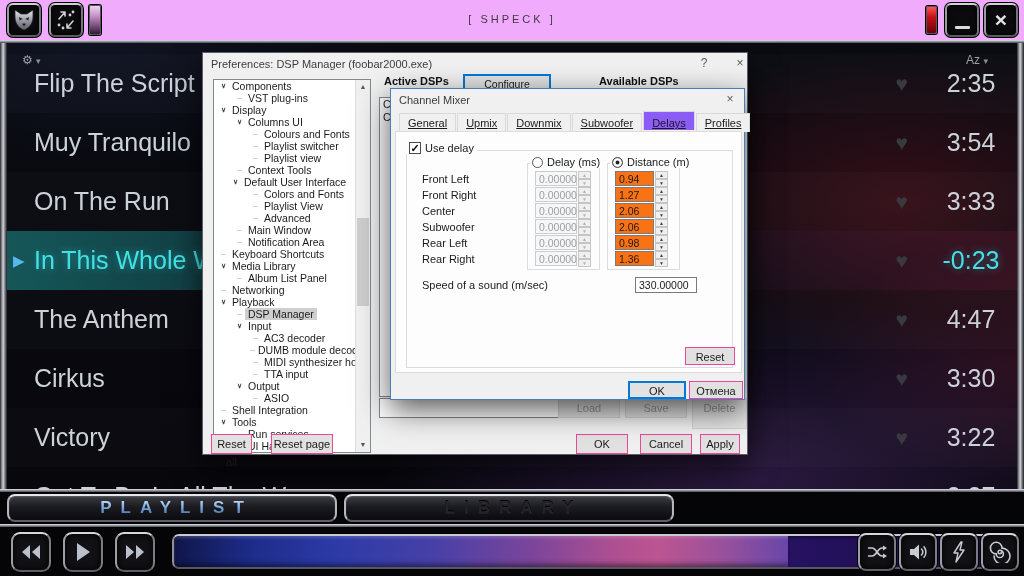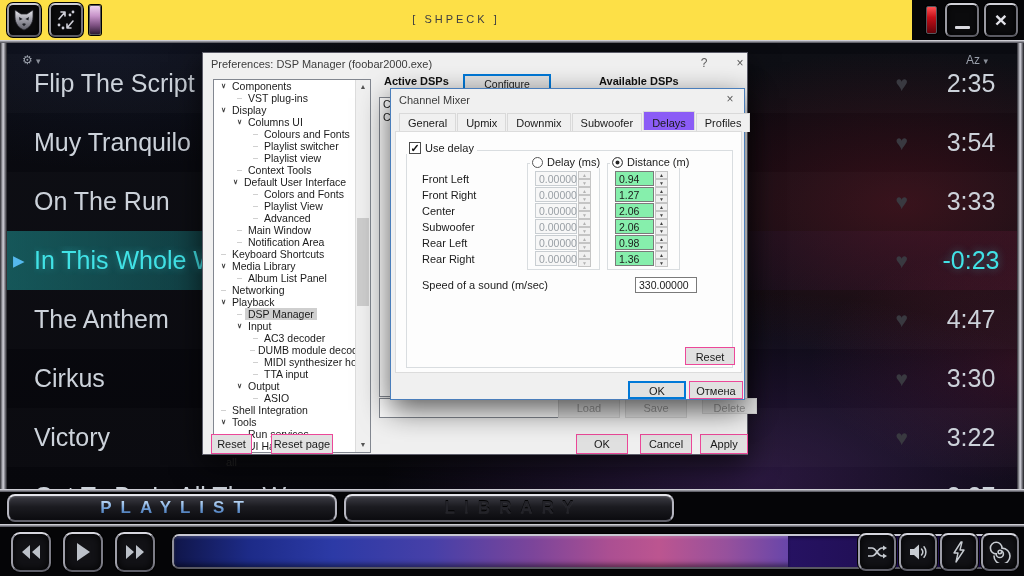--- a/index.html
+++ b/index.html
@@ -1,21 +1,21 @@
 <!DOCTYPE html>
 <html><head>
 <meta charset="utf-8">
 <style>
   * { margin:0; padding:0; box-sizing:border-box; }
   html,body { background:#000; }
   .app { position:relative; width:1024px; height:576px; overflow:hidden;
          font-family:"Liberation Sans",sans-serif; background:#050507; }
 
   
-  .titlebar { position:absolute; left:0; top:0; width:912px; height:40px; background:#fde047; }
+  .titlebar { position:absolute; left:0; top:0; width:1024px; height:40px; background:#f0abfc; }
   .chrome-btn { position:absolute; background:#0b0b0d; border:2px solid #9a9aa2;
     border-color:#cfcfd6 #74747c #5a5a62 #9a9aa2; border-radius:6px;
     box-shadow:0 0 0 1px #000, inset 0 0 6px #000; display:flex; align-items:center; justify-content:center; }
   .tb-logo { left:7px; top:3px; width:34px; height:34px; }
   .tb-shpeck { left:49px; top:3px; width:34px; height:34px; }
   .gauge { position:absolute; border:1px solid #55555c; border-radius:2px; box-shadow:0 0 0 1px #000; }
   .gauge-purple { left:89px; top:5px; width:12px; height:30px;
      background:linear-gradient(180deg,#efd4ef 0%,#c793c9 35%,#7c4f80 70%,#2e1c33 100%); }
   .gauge-red { left:926px; top:6px; width:11px; height:28px;
      background:linear-gradient(180deg,#ff5152 0%,#c40f18 40%,#66030a 100%); }
@@ -90,40 +90,40 @@
   .sliver-item { height:13px; line-height:13px; padding-left:3px; white-space:nowrap; }
   .combo { position:absolute; left:176px; top:345px; width:202px; height:20px; background:#fff;
      border:1px solid #828790; }
   .combo .caret2 { position:absolute; right:5px; top:3px; font-size:9px; color:#444; }
 
   
   .cm { left:390px; top:45px; width:355px; height:312px; z-index:20; border-color:#4a7ebb; background:#f0f0f0; }
   .cm .dlg-x { left:326px; }
   .cm-tabs { position:absolute; left:8px; top:24px; height:19px; display:flex; }
   .cm-tab { padding:3px 8px 10px; border:1px solid #d9d9d9; border-bottom:none; background:#f0f0f0;
-     margin-right:1px; font-size:11px; }
+     margin-right:1px; font-size:11px;text-decoration:underline; }
   .cm-tab.active { background:#8b5cf6; position:relative; top:-2px; padding-top:5px; z-index:2; }
   .cm-page { position:absolute; left:4px; top:42px; width:347px; height:242px;
      background:#fdfdfd; border:1px solid #dcdcdc; }
   .group { position:absolute; left:10px; top:18px; width:327px; height:218px; border:1px solid #d9dde0; }
   .legend { position:absolute; background:#fdfdfd; padding:0 3px; display:flex; align-items:center; font-size:11px; }
   .use-delay { left:10px; top:10px; }
   .cb { width:12px; height:12px; border:1px solid #4a4a4a; background:#fff; margin-right:4px;
      font-size:11px; line-height:10px; font-weight:bold; text-align:center; color:#111; }
   .colframe { position:absolute; top:31px; width:73px; height:107px; border:1px solid #d9dde0; }
   .colframe.delay { left:131px; } .colframe.dist { left:211px; }
   .radio-leg { top:-8px; left:2px; position:absolute; background:#fdfdfd; padding:0 2px;
      display:flex; align-items:center; white-space:nowrap; }
   .radio { width:11px; height:11px; border:1px solid #555; border-radius:50%; background:#fff; margin-right:4px; }
   .radio.on { background:#222; box-shadow:inset 0 0 0 2.5px #fff; }
   .ch-rows { position:absolute; left:0; top:39px; right:0; }
   .ch-row { position:relative; height:16px; }
   .ch-name { position:absolute; left:26px; top:2px; font-size:11px; }
   .spin { position:absolute; top:0; display:flex; height:15px; }
-  .spin .sv { display:block; border:1px solid #7a7a7a; background:#86efac; width:42px; height:15px;
+  .spin .sv { display:block; border:1px solid #7a7a7a; background:#f97316; width:42px; height:15px;
      font-size:10.5px; line-height:14px; padding-left:3px; }
   .spin.delay { left:139px; } .spin.delay .sv { color:#9aa0a6; background:#f7f7f7; border-color:#c9ced2; text-align:right; padding-right:3px; }
   .spin.dist { left:219px; } .spin.dist .sv { width:39px; }
   .sb { width:13px; display:flex; flex-direction:column; margin-left:1px; }
   .su,.sd { flex:1; font-size:5px; line-height:6px; text-align:center; background:#f0f0f0;
      border:1px solid #c5c5c5; color:#444; }
   .spin.delay .su, .spin.delay .sd { color:#b3b3b3; }
   .speed-label { position:absolute; left:26px; top:147px; font-size:11px; }
   .speed-box { position:absolute; left:239px; top:145px; width:62px; height:16px; background:#fff;
      border:1px solid #7a7a7a; font-size:10.5px; line-height:15px; padding-left:3px; }
@@ -446,27 +446,27 @@
       <div class="listsliver">
         <div class="sliver-item">C</div>
           <div class="sliver-item">C</div>
       </div>
 
       <div class="combo">
         <span class="caret2">∨</span>
       </div>
       <div class="btn dis" style="left:355px;top:345px;width:62px;height:20px">Load</div>
       <div class="btn dis" style="left:422px;top:345px;width:62px;height:20px">Save</div>
-      <div class="btn dis" style="left:499px;top:345px;width:55px;height:16px">Delete</div>
+      <div class="btn dis" style="left:489px;top:345px;width:55px;height:31px">Delete</div>
 
       <div class="btn" style="left:8px;top:381px;width:41px;height:20px">Reset all</div>
       <div class="btn" style="left:68px;top:381px;width:62px;height:20px">Reset page</div>
       <div class="btn" style="left:373px;top:381px;width:52px;height:20px">OK</div>
       <div class="btn" style="left:437px;top:381px;width:52px;height:20px">Cancel</div>
-      <div class="btn" style="left:497px;top:381px;width:48px;height:20px">Apply</div>
+      <div class="btn" style="left:497px;top:381px;width:40px;height:20px">Apply</div>
     </div>
 
     <div class="dlg cm">
       <div class="dlg-title">Channel Mixer</div>
       <div class="dlg-x">×</div>
 
       <div class="cm-tabs">
         <span class="cm-tab">General</span>
           <span class="cm-tab">Upmix</span>
           <span class="cm-tab">Downmix</span>

